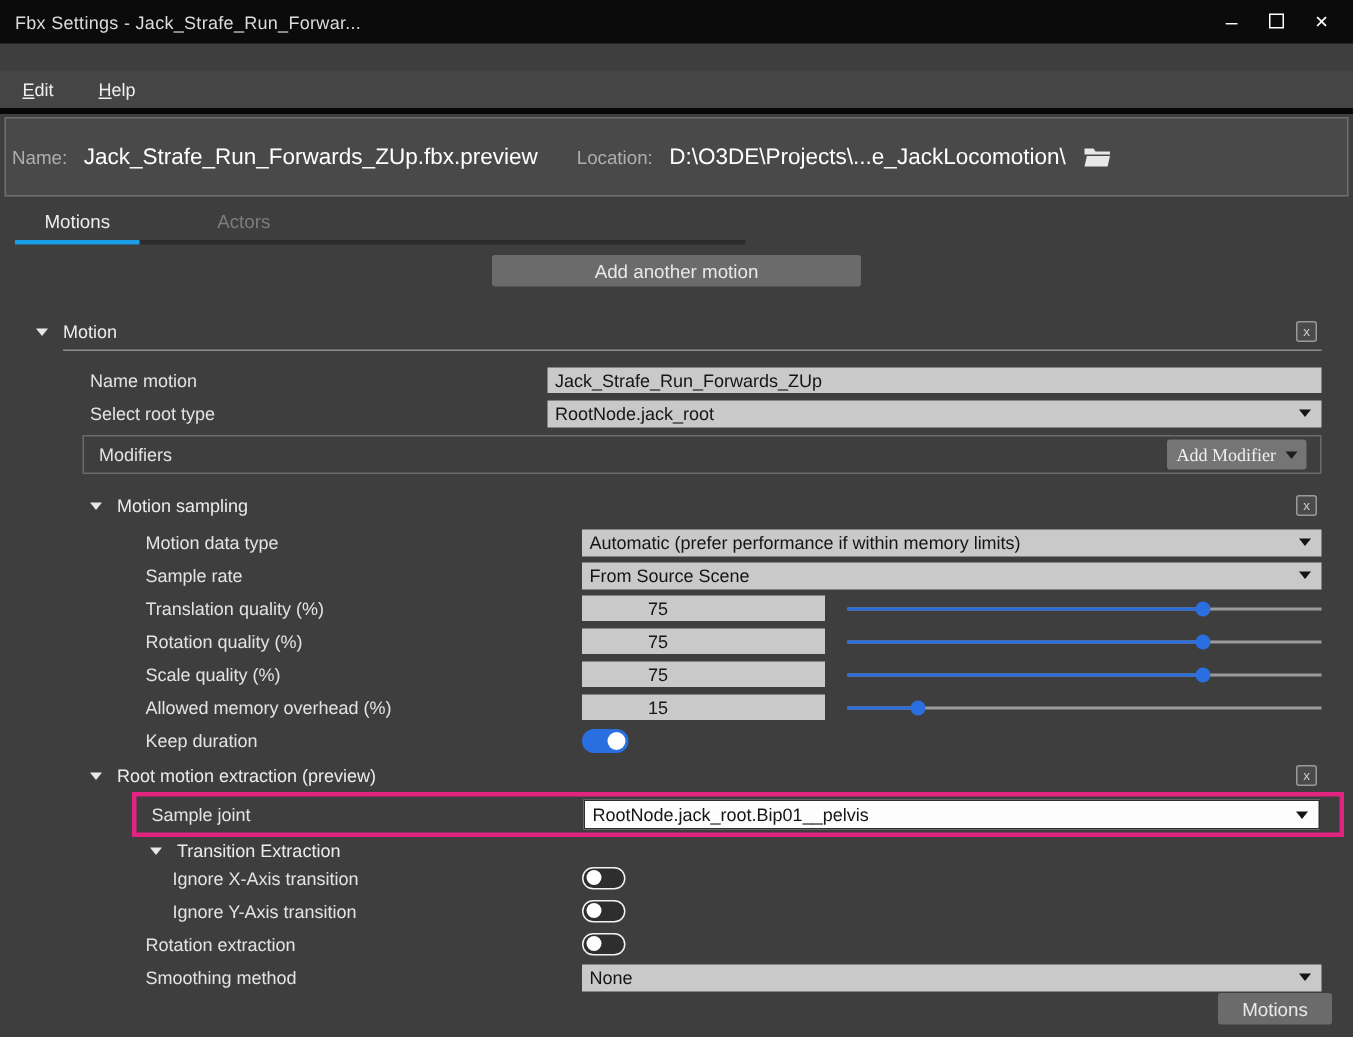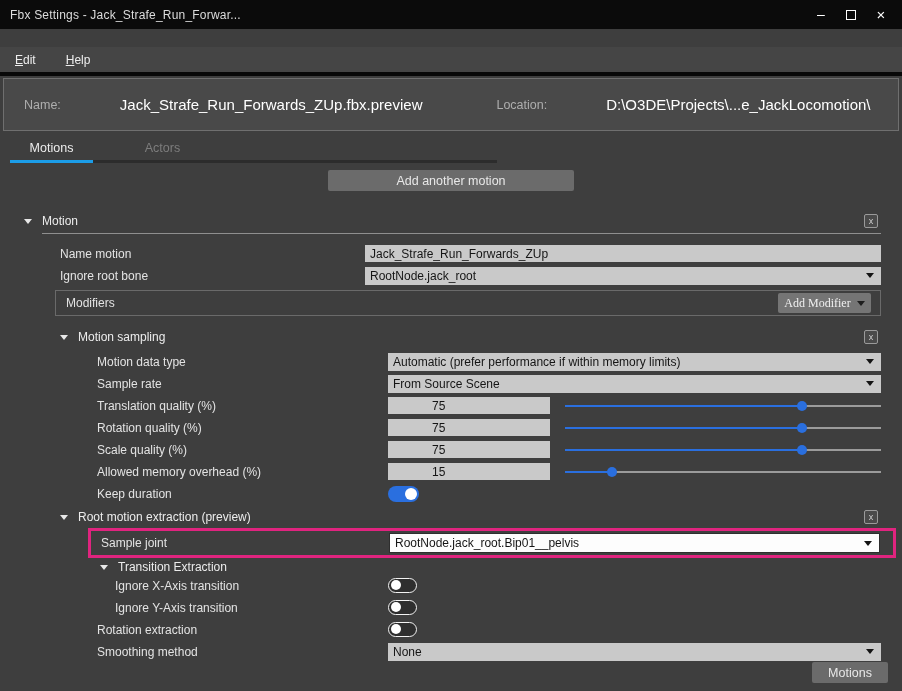--- a/index.html
+++ b/index.html
@@ -19,21 +19,21 @@
   .win-btn.min { font-size:14px; }
   .max-box { width:10px; height:10px; border:1.5px solid #fff; display:inline-block; }
 
   
   .menubar { height:29px; background:#454545; display:flex; align-items:center; padding-left:15px; border-bottom:4px solid #080808;margin-top:18px; }
   .menu-item { font-size:12px; color:#eee; margin-right:30px; }
   .menu-item::first-letter { text-decoration:underline; }
 
   
   .header-panel { margin:2px 3px 0 3px; height:53px; background:#494949; border:1px solid #6f6f6f;
-    display:flex; align-items:center; padding:0 20px;gap:48px; }
+    display:flex; align-items:center; padding:0 4px; }
   .hdr-label { color:#aeaeae; font-size:12.5px; }
   .hdr-value { color:#fff; font-size:15px; margin-left:11px; white-space:nowrap; }
   .hdr-loc { margin-left:26px; }
   .folder-btn { margin-left:12px; display:flex; align-items:center; }
 
   
   .tabbar { position:relative; display:flex; padding-left:10px; margin-top:5px; height:27px;gap:28px; }
   .tabbar .base-line { position:absolute; left:10px; bottom:0; width:487px; height:3px; background:#2c2c2c; }
   .tab { position:relative; width:83px; text-align:center; font-size:12.5px; color:#7d7d7d; padding-top:5px; }
   .tab.active { color:#ececec; }
@@ -153,21 +153,21 @@
       <span class="close-x">x</span>
     </div>
     <div class="sec-line"></div>
 
     <div class="row m-row first-m-row">
       <span class="lbl">Name motion</span>
       <input class="input" value="Jack_Strafe_Run_Forwards_ZUp" style="">
     </div>
 
     <div class="row m-row">
-      <span class="lbl">Ignore root bone</span>
+      <span class="lbl">Select root type</span>
       <div class="dropdown">
         <span class="dd-text">RootNode.jack_root</span>
         <span class="dd-arrow"></span>
       </div>
     </div>
 
     <div class="modifiers-box">
       <span class="mod-lbl">Modifiers</span>
       <div class="add-modifier">
         <span class="txt">Add Modifier</span>

